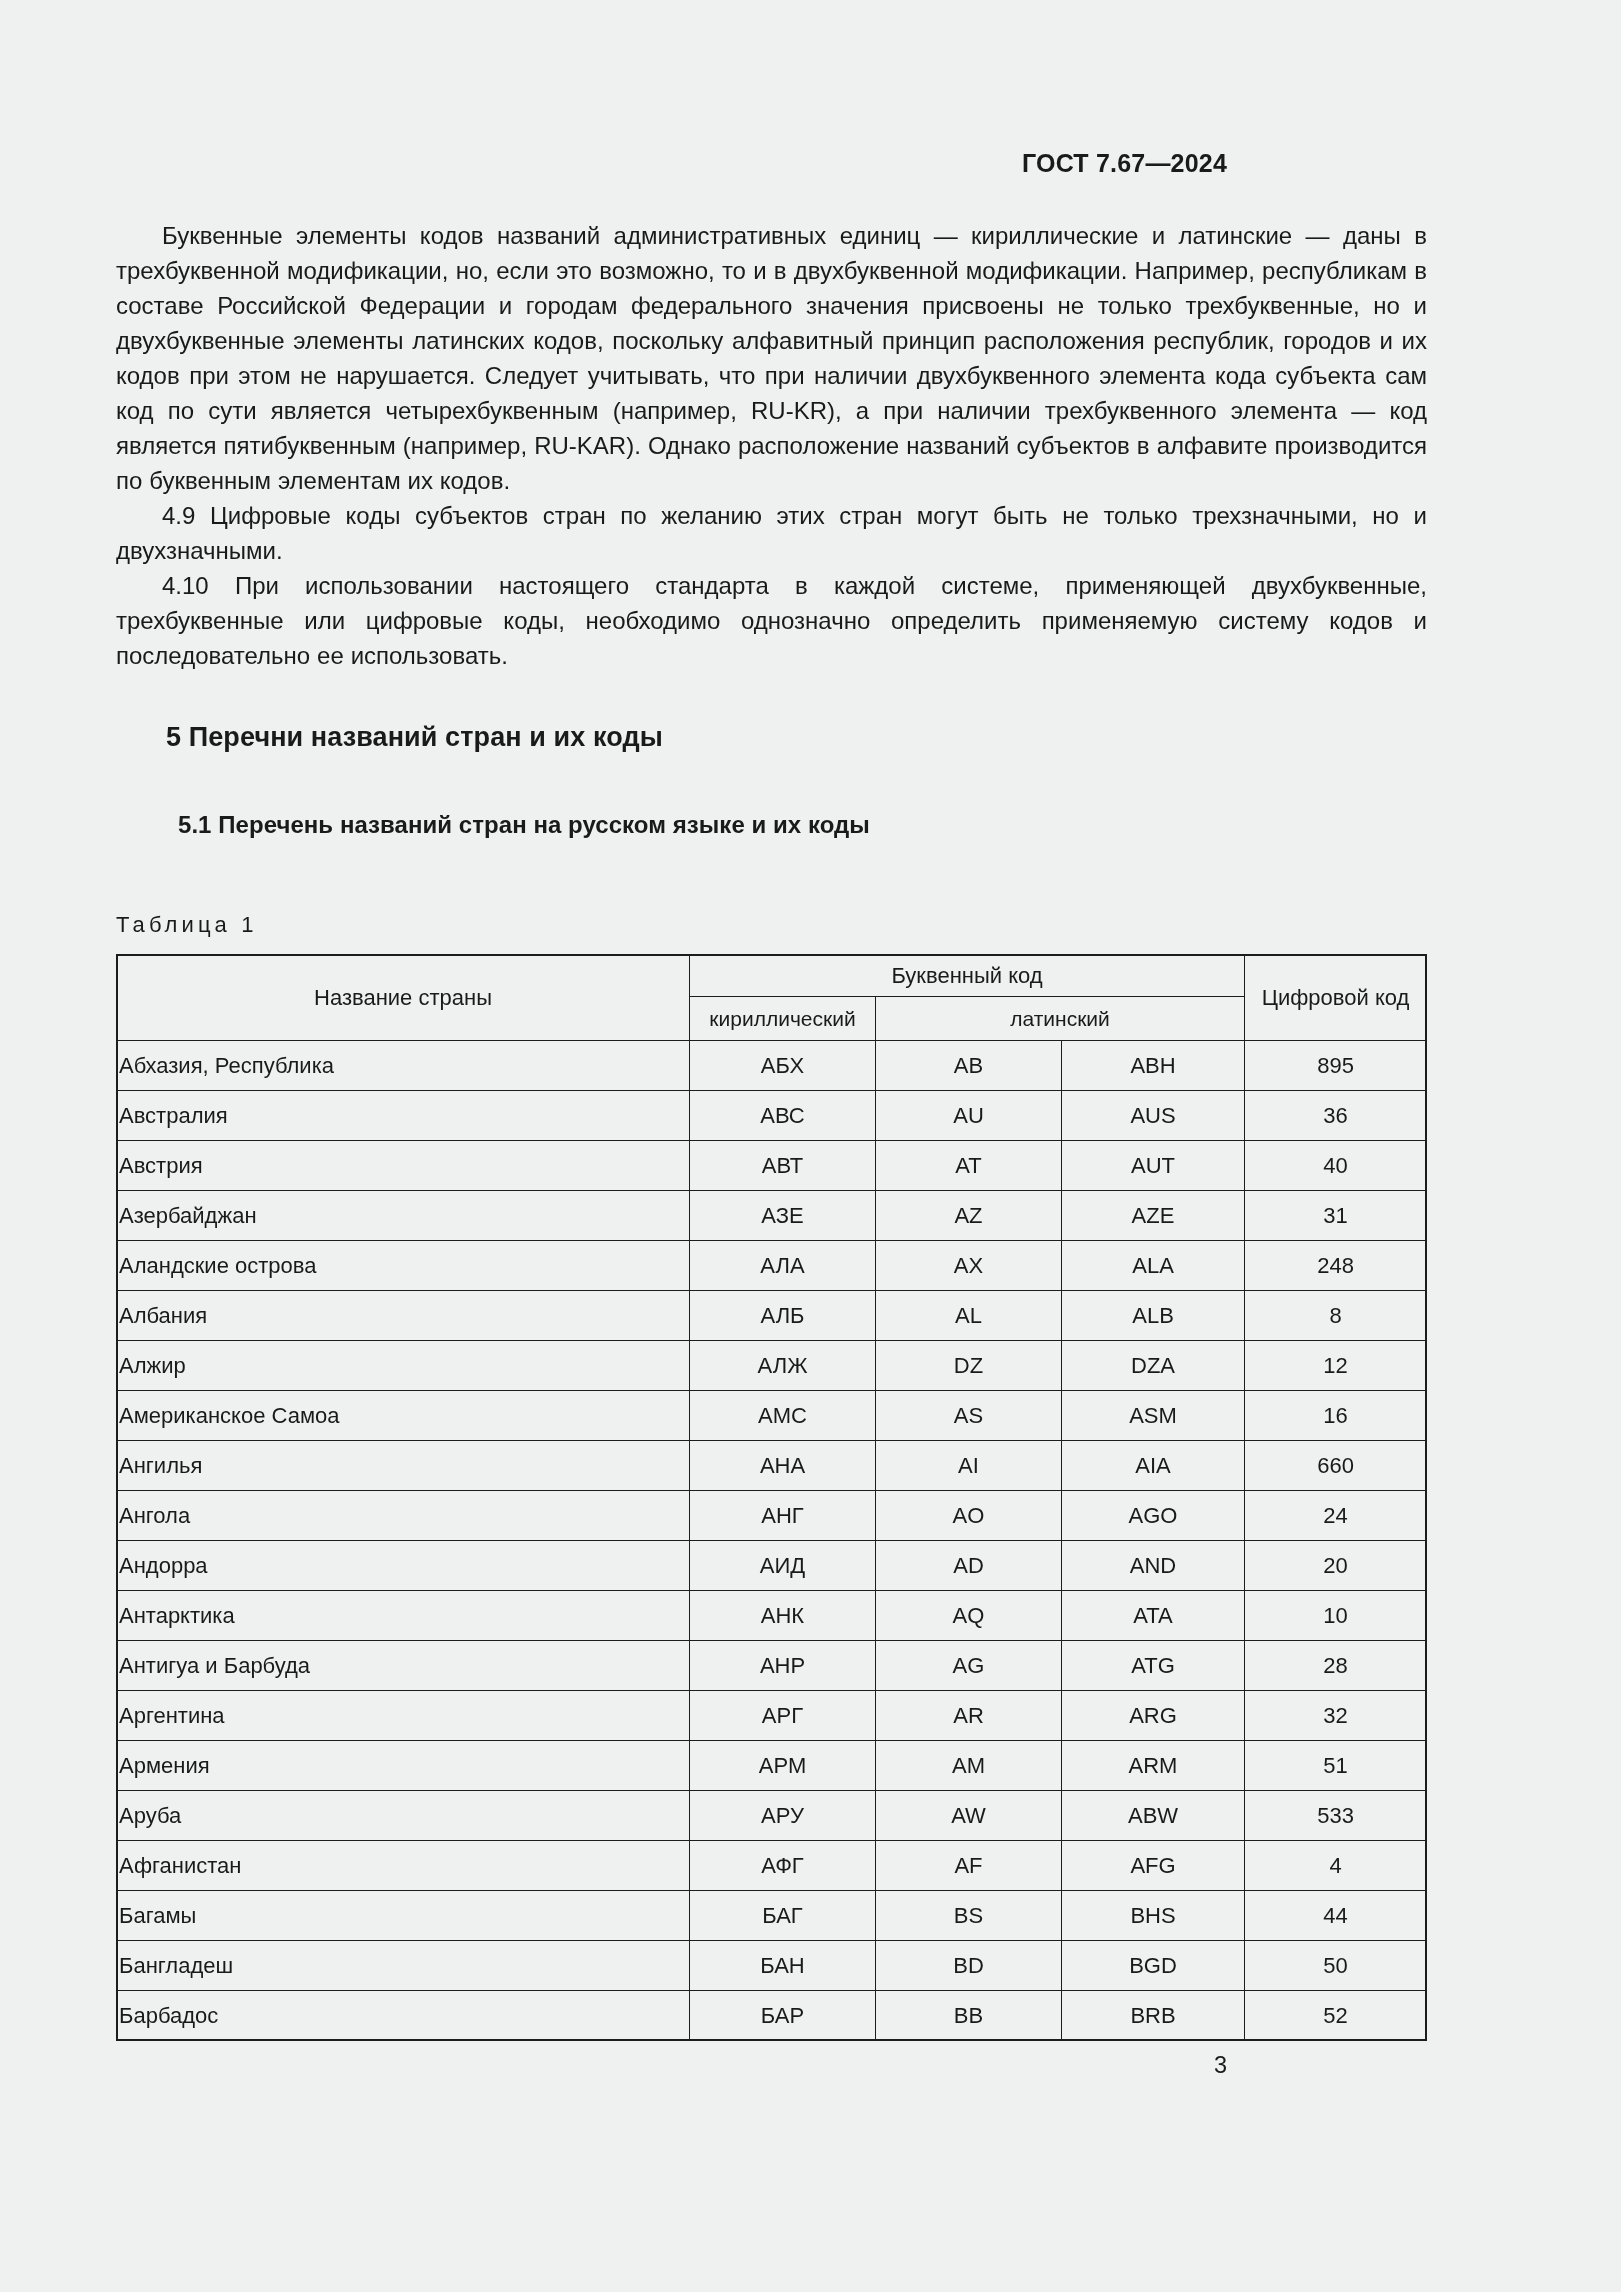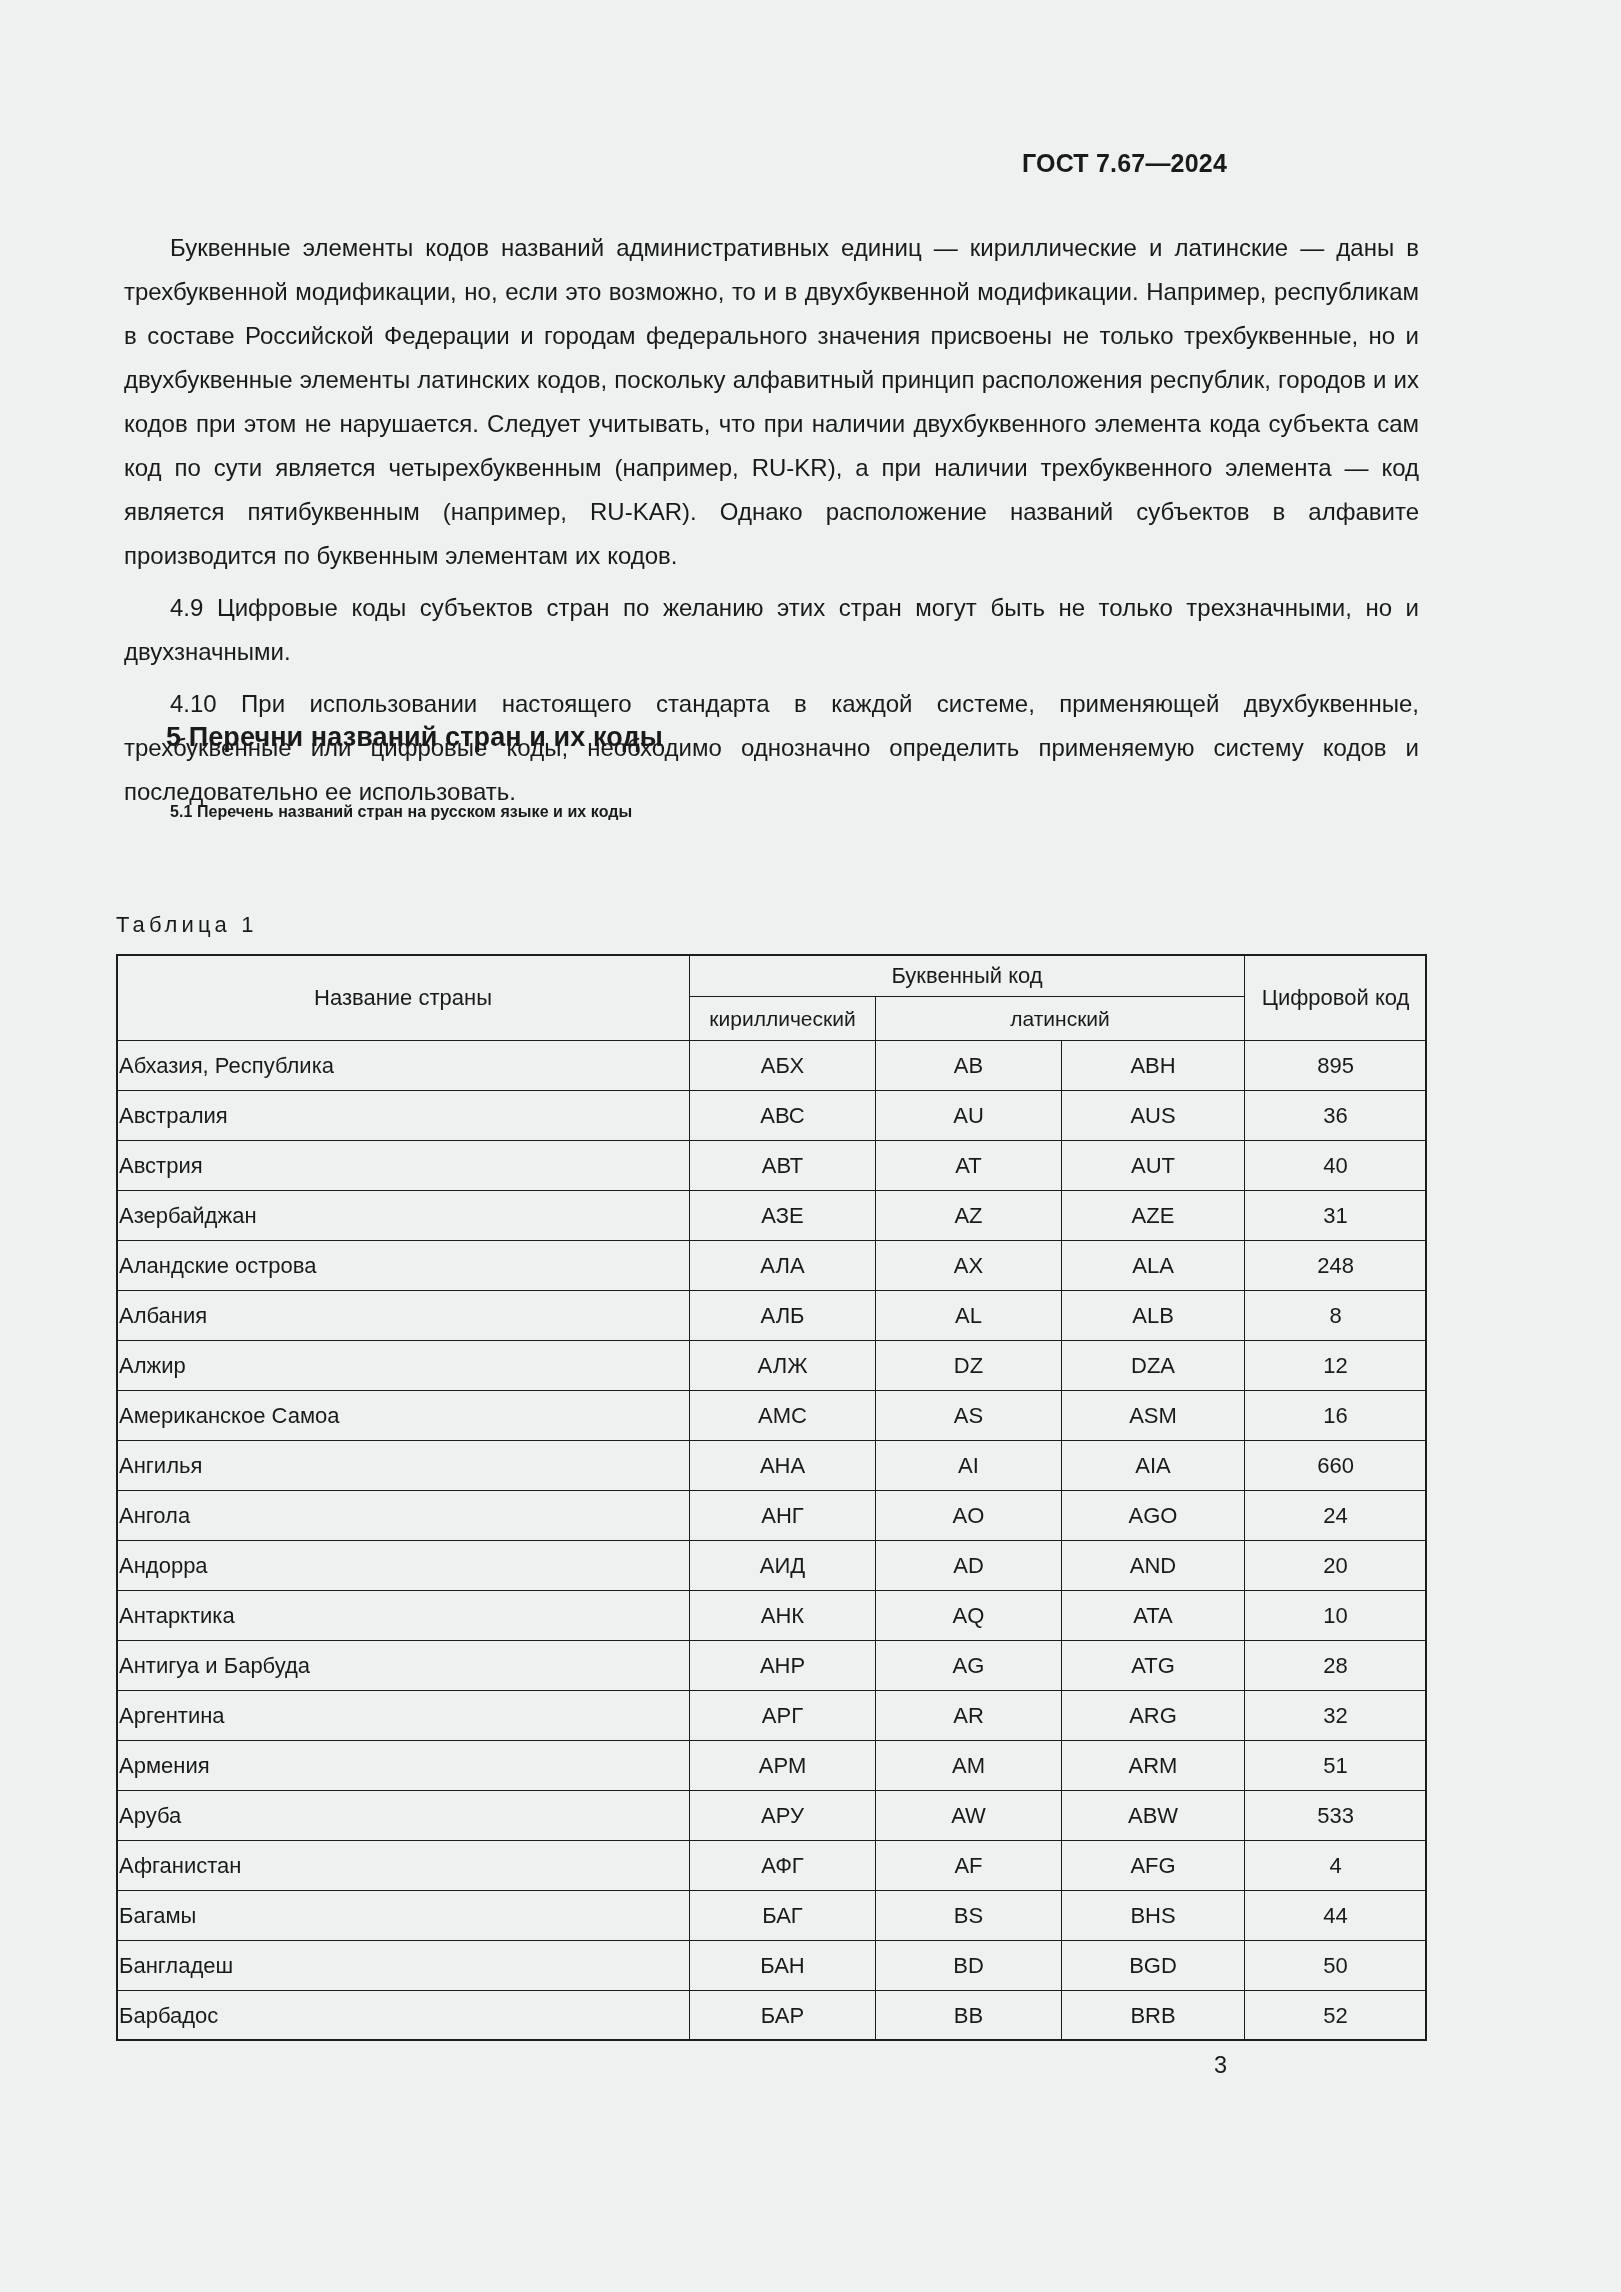--- a/index.html
+++ b/index.html
@@ -38,23 +38,23 @@
 
   
   .content {
     position: absolute;
     top: 218px;
     left: 116px;
     width: 1311px;
   }
 
   p.body-par {
-    margin: 8px;
+    margin: 0;
     font-size: 24px;
-    line-height: 44px;
+    line-height: 35px;
     text-align: justify;
     text-indent: 46px;
     hyphens: manual;
     word-spacing: 0.2px;
   }
 
   p.body-par.cont {
     text-indent: 46px;
   }
 
@@ -64,25 +64,25 @@
     position: absolute;
     top: 718px;
     left: 162px;
     font-size: 27px;
     font-weight: bold;
     letter-spacing: 0.1px;
     white-space: nowrap;
   }
 
   h3.subsec-title {
-    margin: 8px;
+    margin: 16px;
     position: absolute;
     top: 795px;
     left: 162px;
-    font-size: 16px;
+    font-size: 24px;
     font-weight: bold;
     letter-spacing: 0.05px;
     white-space: nowrap;
     text-align: right;
   }
 
   p.after-sub {
     margin: 0;
     position: absolute;
     top: 855px;

